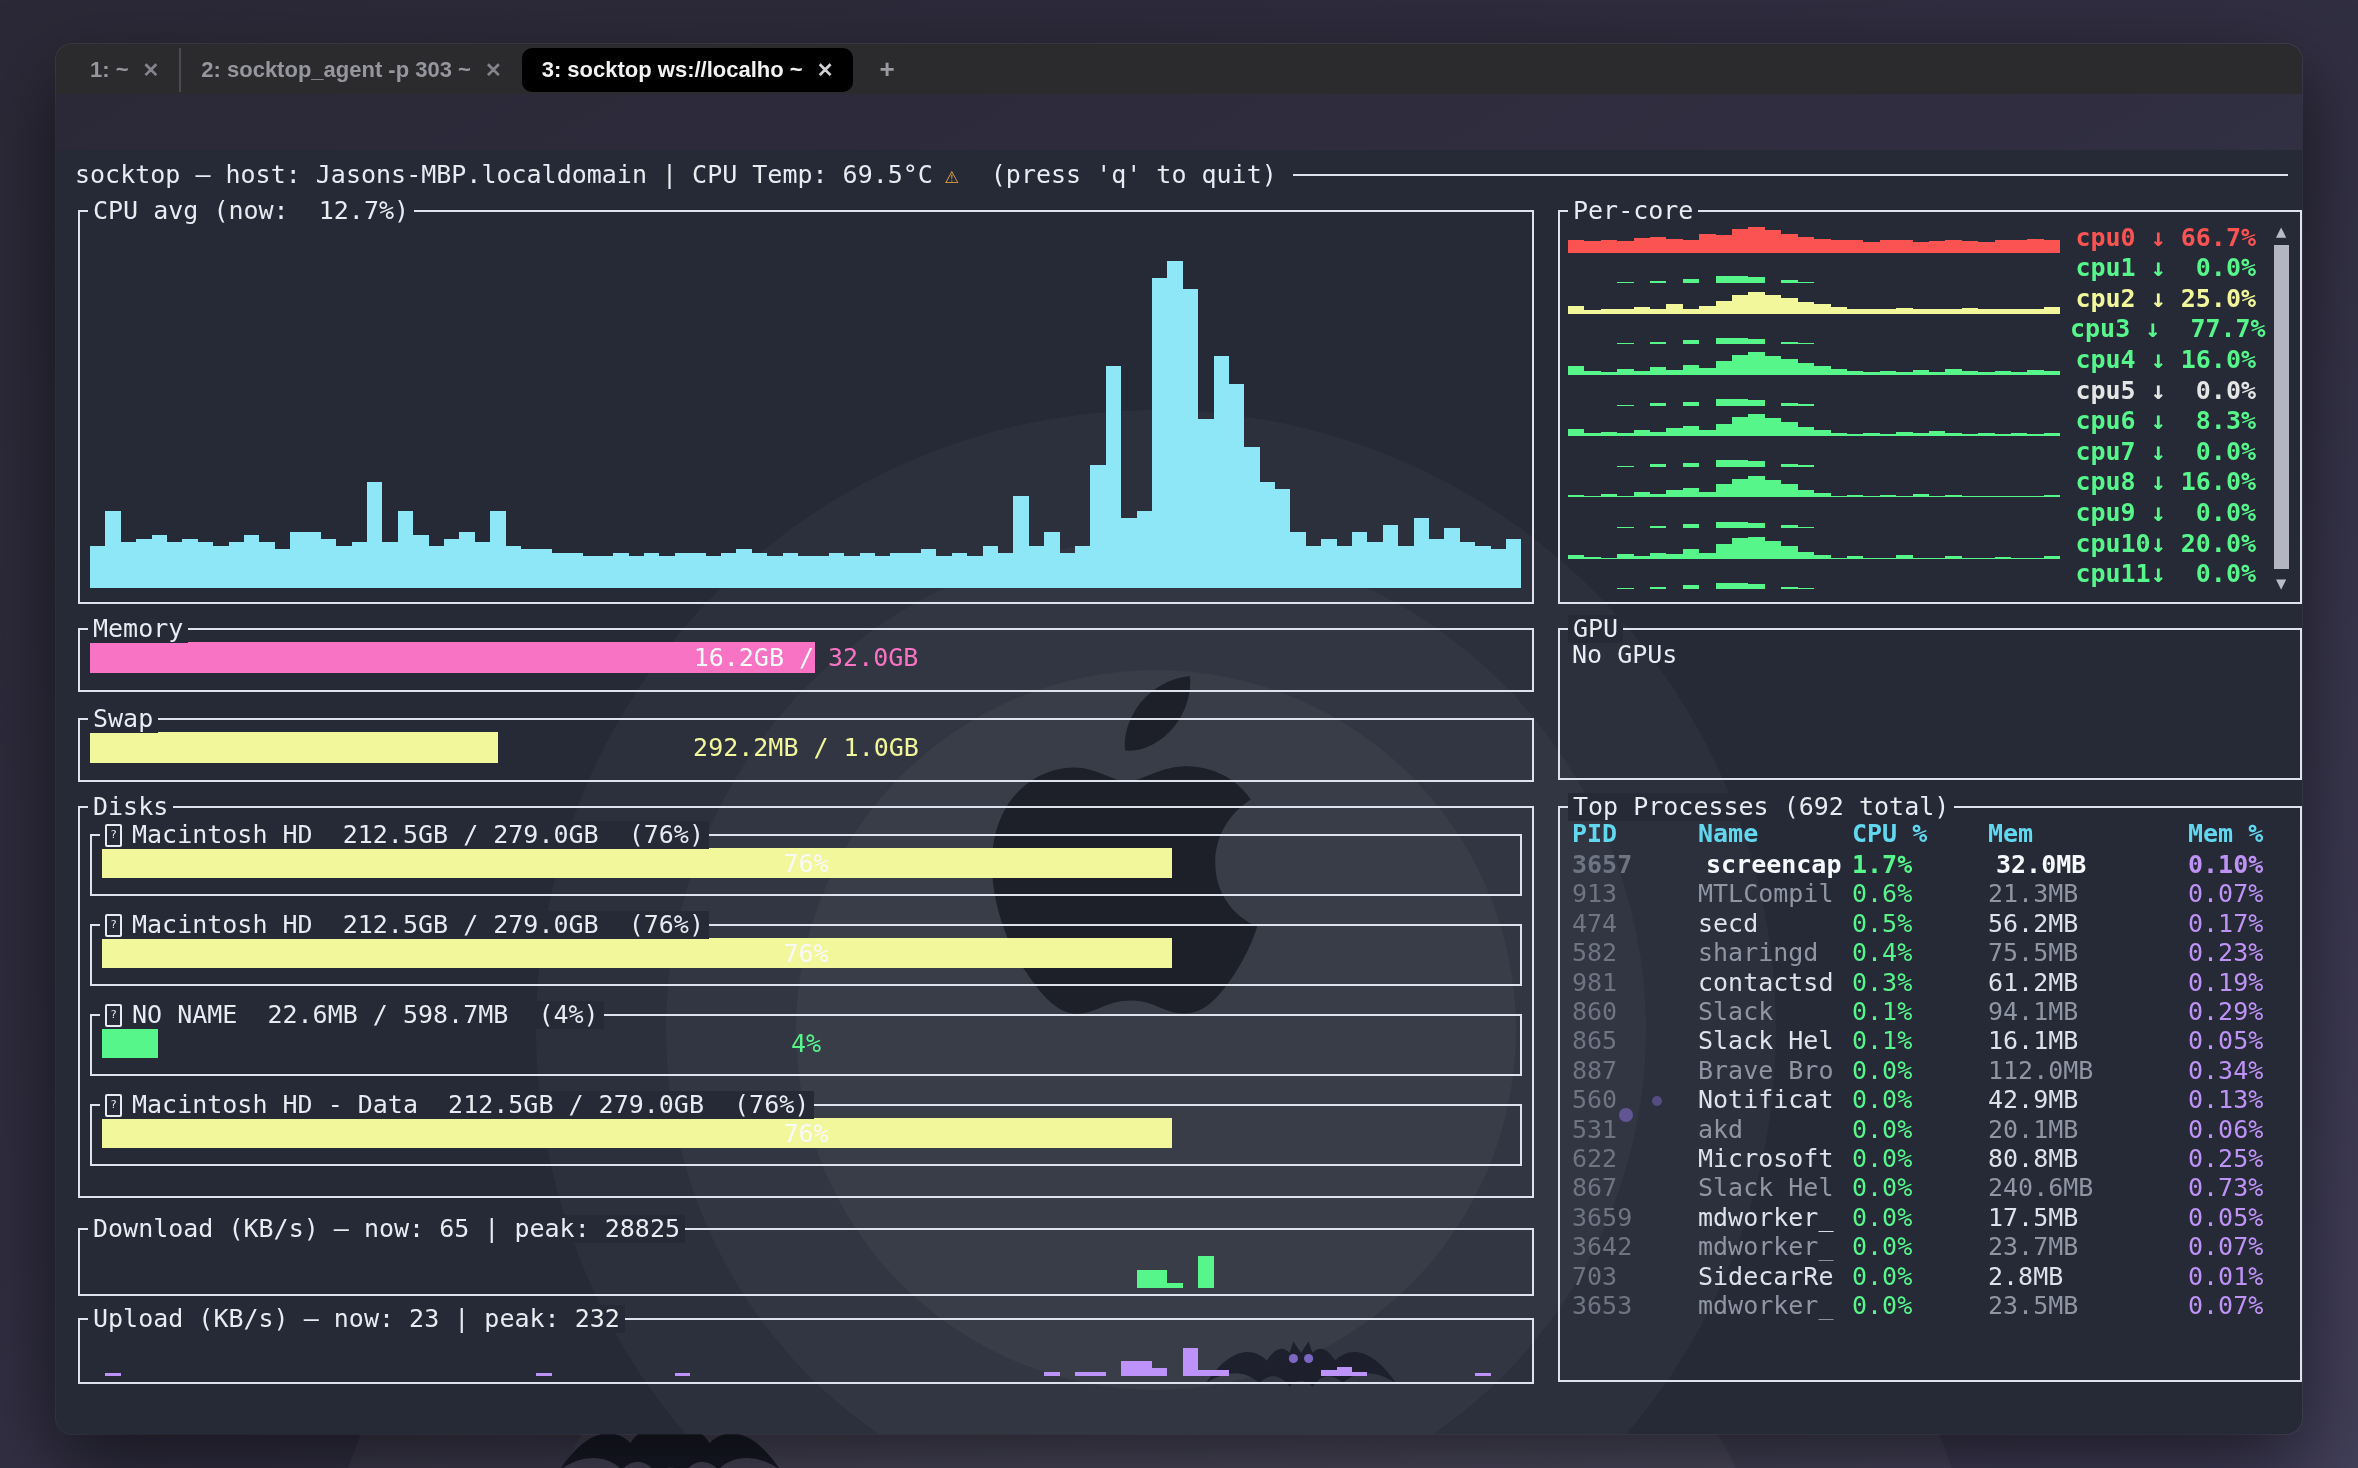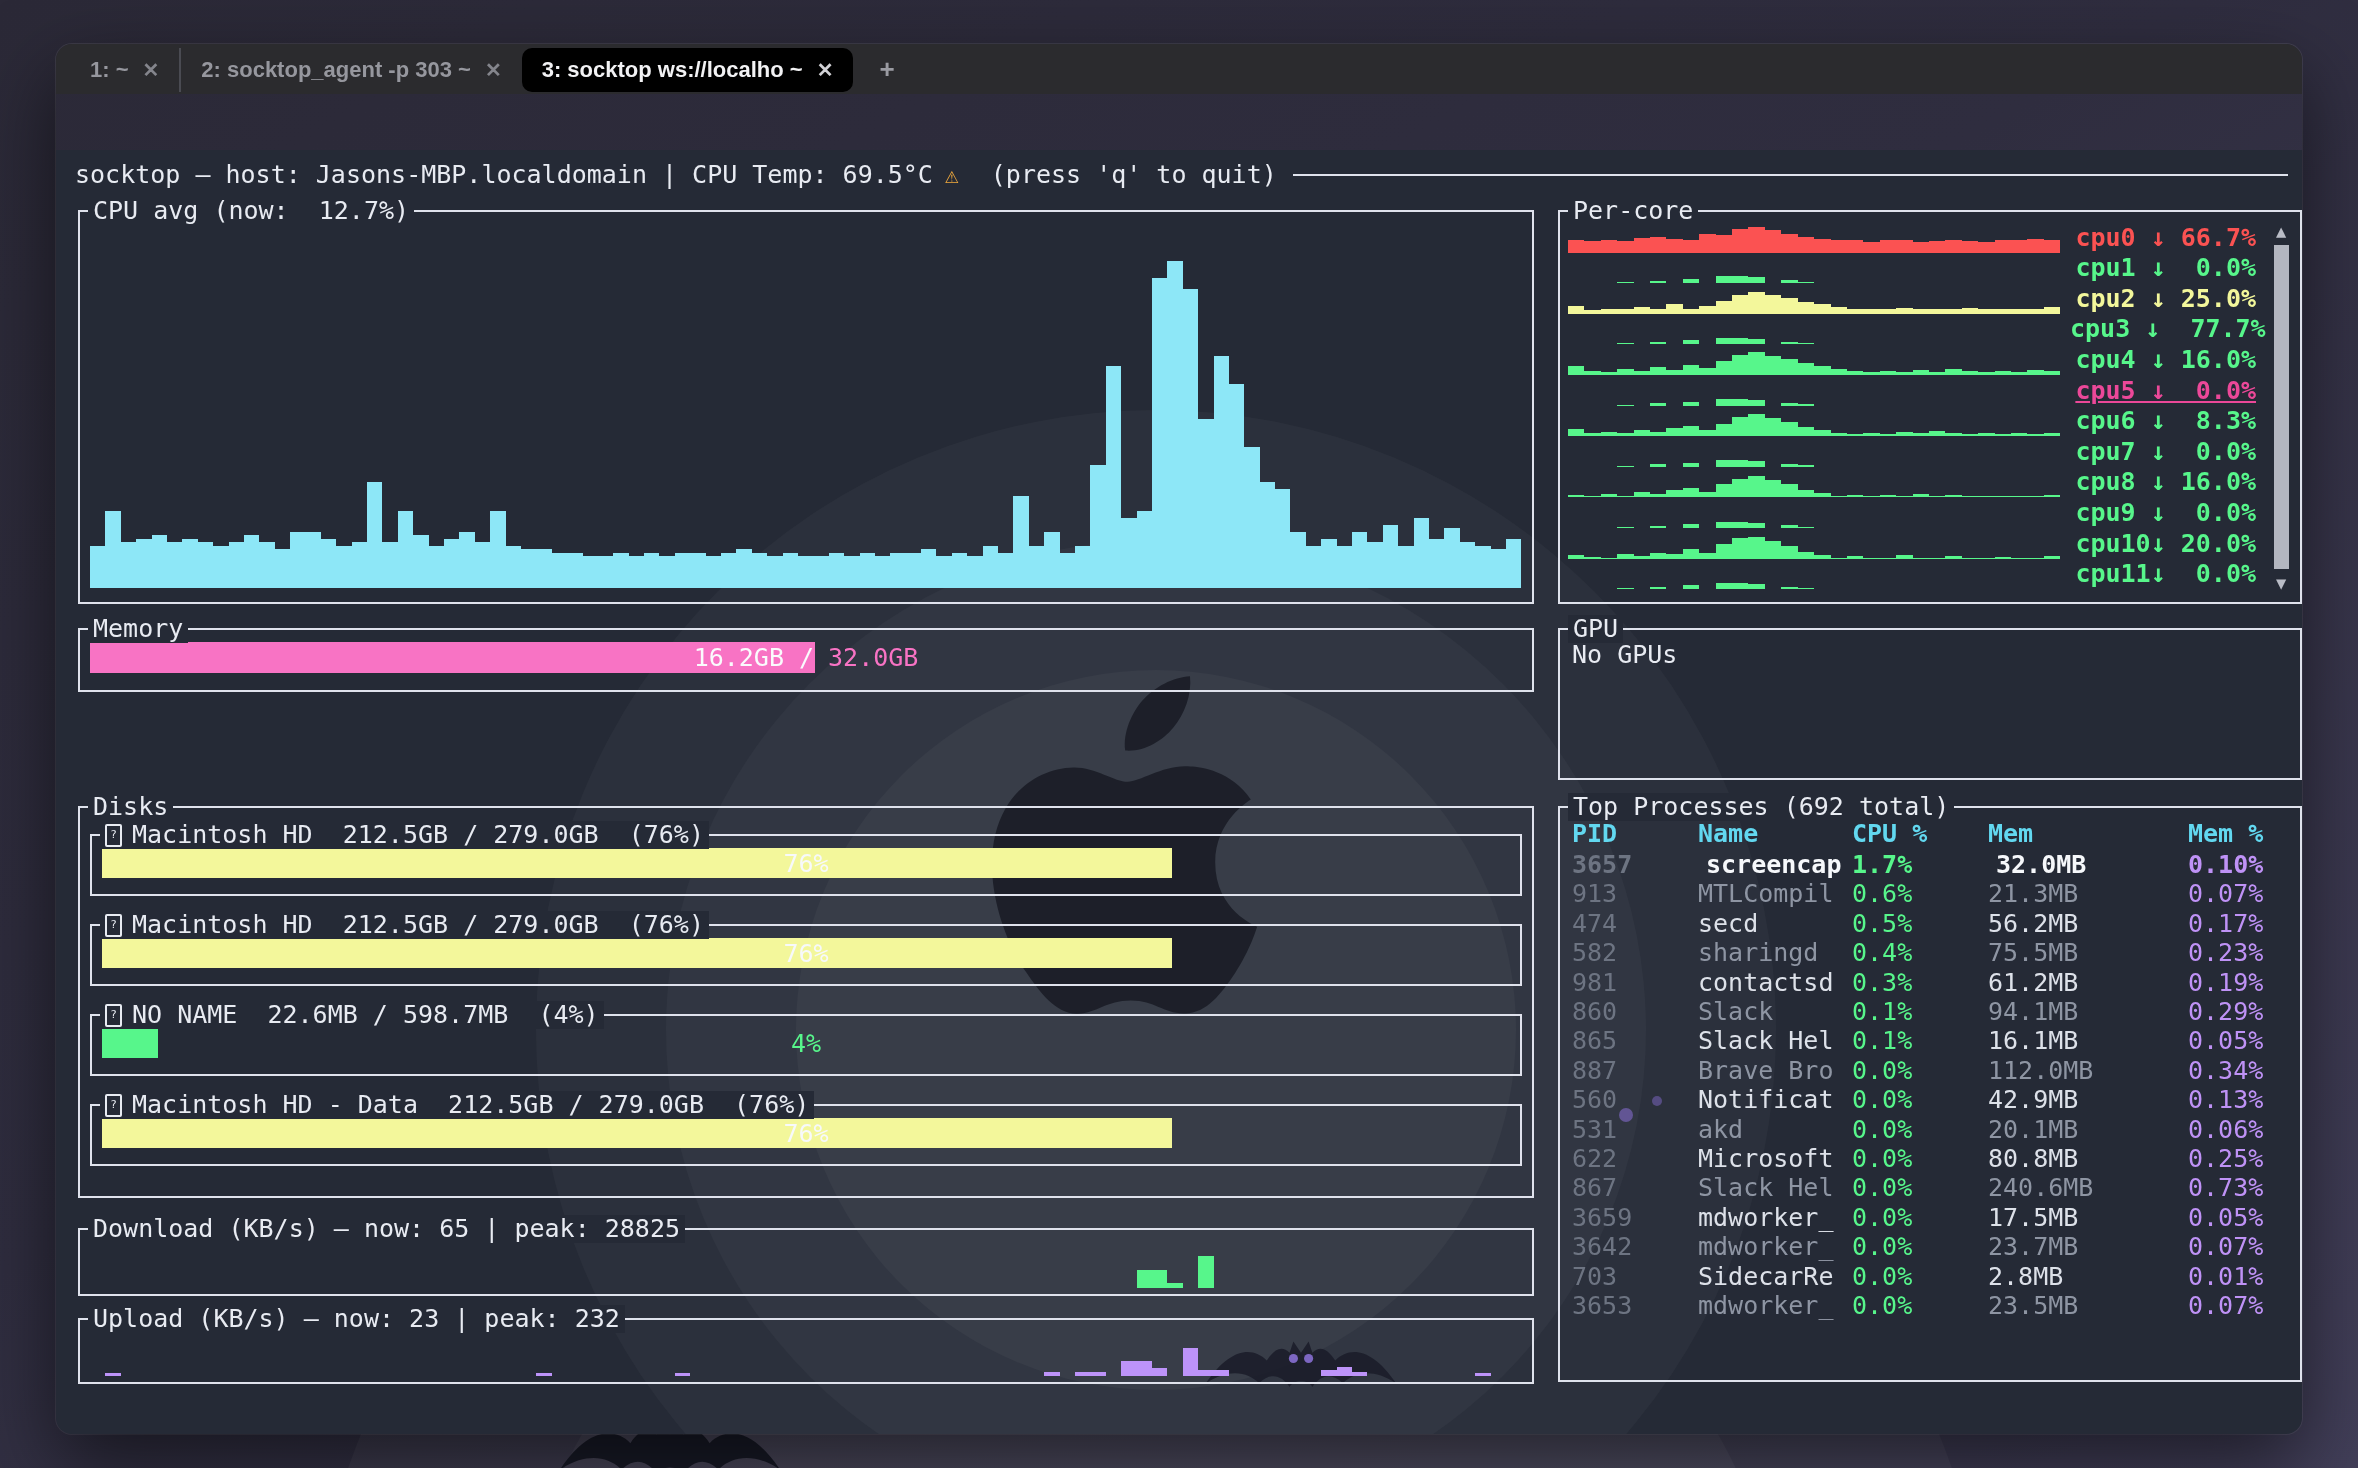--- a/index.html
+++ b/index.html
@@ -439,21 +439,21 @@
                 <i style="height: 0%; background: rgb(87, 246, 139);"></i>
                 <i style="height: 0%; background: rgb(87, 246, 139);"></i>
                 <i style="height: 0%; background: rgb(87, 246, 139);"></i>
                 <i style="height: 0%; background: rgb(87, 246, 139);"></i>
                 <i style="height: 0%; background: rgb(87, 246, 139);"></i>
                 <i style="height: 0%; background: rgb(87, 246, 139);"></i>
                 <i style="height: 0%; background: rgb(87, 246, 139);"></i>
                 <i style="height: 0%; background: rgb(87, 246, 139);"></i>
                 <i style="height: 0%; background: rgb(87, 246, 139);"></i>
               </div>
-              <span class="core-label" style="color: #ec4899; text-decoration: underline;">cpu5 ↓  0.0%</span>
+              <span class="core-label" style="color: #e5e5e5;">cpu5 ↓  0.0%</span>
             </div>
 
             <div class="core-row">
               <div class="core-spark">
                 <i style="height: 24%; background: rgb(87, 246, 139);"></i>
                 <i style="height: 12%; background: rgb(87, 246, 139);"></i>
                 <i style="height: 15%; background: rgb(87, 246, 139);"></i>
                 <i style="height: 12%; background: rgb(87, 246, 139);"></i>
                 <i style="height: 20%; background: rgb(87, 246, 139);"></i>
                 <i style="height: 15%; background: rgb(87, 246, 139);"></i>
@@ -681,20 +681,29 @@
             <span style="color: rgb(248, 115, 196);">32.0GB</span>
           </div>
         </div>
       </div>
 
       <div class="panel" style="left:1502px;top:478px;width:740px;height:148px;">
         <span class="panel-title">GPU</span>
         <div class="gpu-text">No GPUs</div>
       </div>
 
+      <div class="panel" style="left:22px;top:568px;width:1452px;height:60px;">
+        <span class="panel-title">Swap</span>
+        <div class="gauge">
+          <div class="gauge-fill" style="background: rgb(243, 247, 155); width: 28.5%;"></div>
+          <div class="gauge-label">
+            <span style="color: rgb(243, 247, 155);">292.2MB / 1.0GB</span>
+          </div>
+        </div>
+      </div>
 
       <div class="panel" style="left:22px;top:656px;width:1452px;height:388px;">
         <span class="panel-title">Disks</span>
         <div class="disk-list">
 
             <div class="subpanel">
               <span class="panel-title sub-title">
                 <span class="disk-icon"><span>?</span></span>
                 <span>Macintosh HD  212.5GB / 279.0GB  (76%)</span>
               </span>

